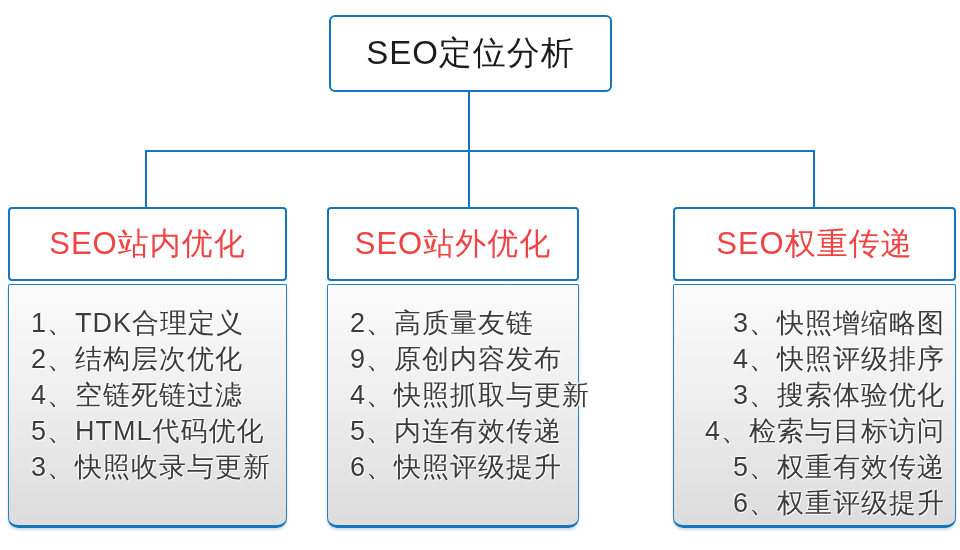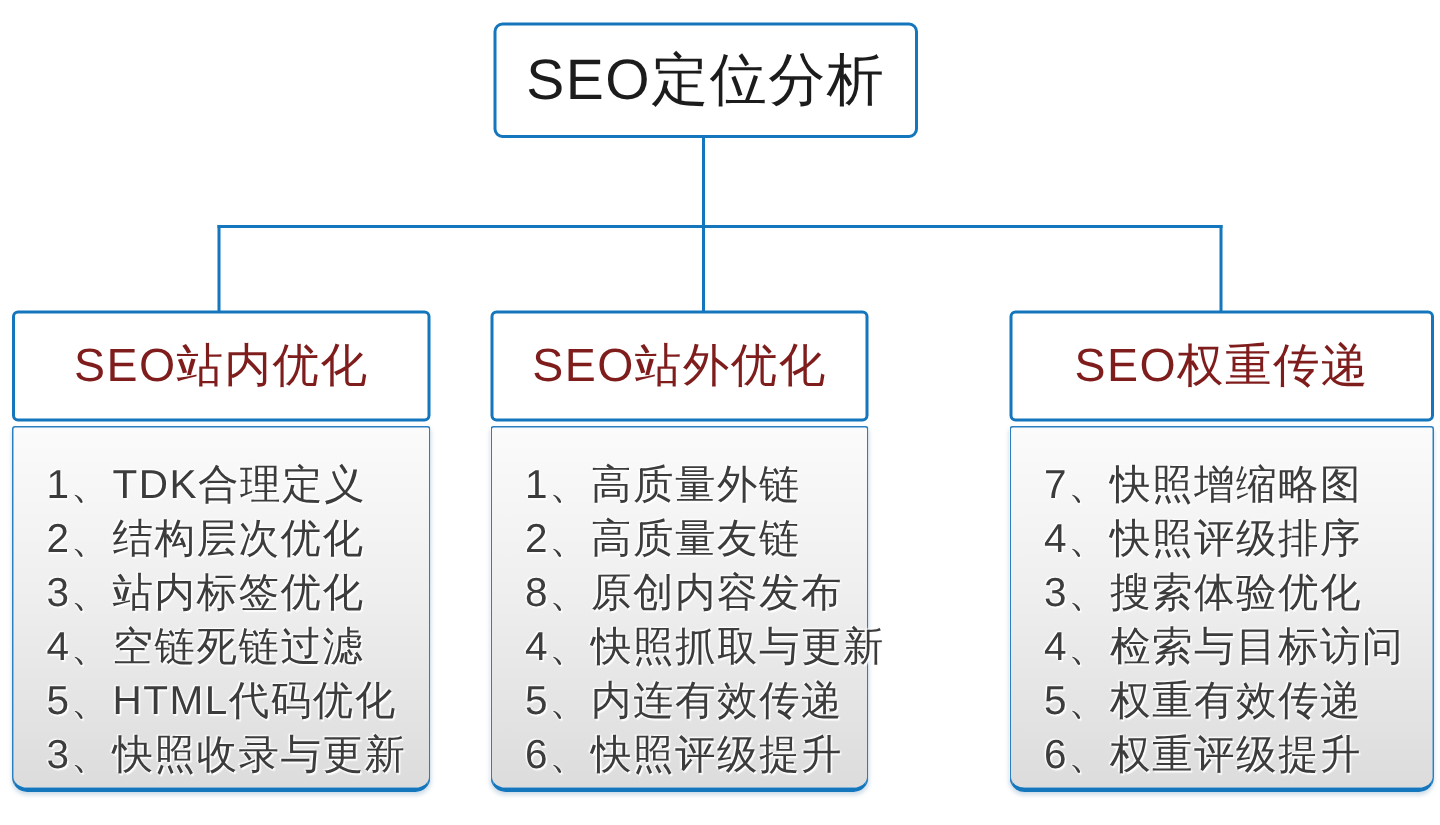--- a/index.html
+++ b/index.html
@@ -23,41 +23,41 @@
     position: absolute;
     left: 329px; top: 15px;
     width: 283px; height: 77px;
     box-sizing: border-box;
     background: #ffffff;
     border: 2px solid #1477be;
     border-radius: 6px;
     display: flex;
     align-items: center;
     justify-content: center;
-    font-size: 38px;
+    font-size: 33px;
     color: #1c1c1c;
     letter-spacing: 1px;
   }
 
   
   .column {
     position: absolute;
     top: 207px;
   }
   .header-box {
     box-sizing: border-box;
     height: 74px;
     background: #ffffff;
     border: 2px solid #1477be;
     border-radius: 4px;
     display: flex;
     align-items: center;
     justify-content: center;
     font-size: 31px;
-    color: #7f1d1d;
+    color: #ef4444;
     letter-spacing: 1px;
   }
   .list-box {
     box-sizing: border-box;
     margin-top: 3px;
     height: 244px;
     background: linear-gradient(180deg, #fbfbfb 0%, #efefef 45%, #dcdcdc 100%);
     border: 1px solid #2a7fc0;
     border-bottom: 3px solid #1477be;
     border-radius: 2px 2px 10px 10px;
@@ -68,21 +68,21 @@
     font-size: 27px;
     line-height: 36px;
     color: #3c3c3c;
     letter-spacing: 1px;
     white-space: nowrap;
     text-shadow: 1px 1px 1px #ffffff, -1px -1px 1px #ffffff, 0 0 2px #ffffff;
   }
 
   .col-1 { left: 8px;   width: 279px; }
   .col-2 { left: 327px; width: 252px; }
-  .col-3 { left: 673px; width: 283px; }
+  .col-3 { left: 673px; width: 283px; text-align: right; }
 </style>
 </head>
 <body>
 
 <div class="canvas">
 
   <div class="line" style="left:468px; top:91px;  width:2px;  height:117px;"></div>
   <div class="line" style="left:145px; top:150px; width:670px; height:2px;"></div>
   <div class="line" style="left:145px; top:150px; width:2px;  height:58px;"></div>
   <div class="line" style="left:813px; top:150px; width:2px;  height:58px;"></div>
@@ -91,47 +91,45 @@
     <span>SEO定位分析</span>
   </div>
 
   <div class="column col-1">
     <div class="header-box">
       <span>SEO站内优化</span>
     </div>
     <div class="list-box">
       <div class="list-item">1、TDK合理定义</div>
       <div class="list-item">2、结构层次优化</div>
-      <div class="list-item">3、站内标签优化</div>
       <div class="list-item">4、空链死链过滤</div>
       <div class="list-item">5、HTML代码优化</div>
       <div class="list-item">3、快照收录与更新</div>
     </div>
   </div>
 
   <div class="column col-2">
     <div class="header-box">
       <span>SEO站外优化</span>
     </div>
     <div class="list-box">
-      <div class="list-item">1、高质量外链</div>
       <div class="list-item">2、高质量友链</div>
-      <div class="list-item">8、原创内容发布</div>
+      <div class="list-item">9、原创内容发布</div>
       <div class="list-item">4、快照抓取与更新</div>
       <div class="list-item">5、内连有效传递</div>
       <div class="list-item">6、快照评级提升</div>
     </div>
   </div>
 
   <div class="column col-3">
     <div class="header-box">
       <span>SEO权重传递</span>
     </div>
     <div class="list-box">
-      <div class="list-item">7、快照增缩略图</div>
+      <div class="list-item">3、快照增缩略图</div>
       <div class="list-item">4、快照评级排序</div>
       <div class="list-item">3、搜索体验优化</div>
       <div class="list-item">4、检索与目标访问</div>
       <div class="list-item">5、权重有效传递</div>
       <div class="list-item">6、权重评级提升</div>
     </div>
   </div>
 
 </div>
 

